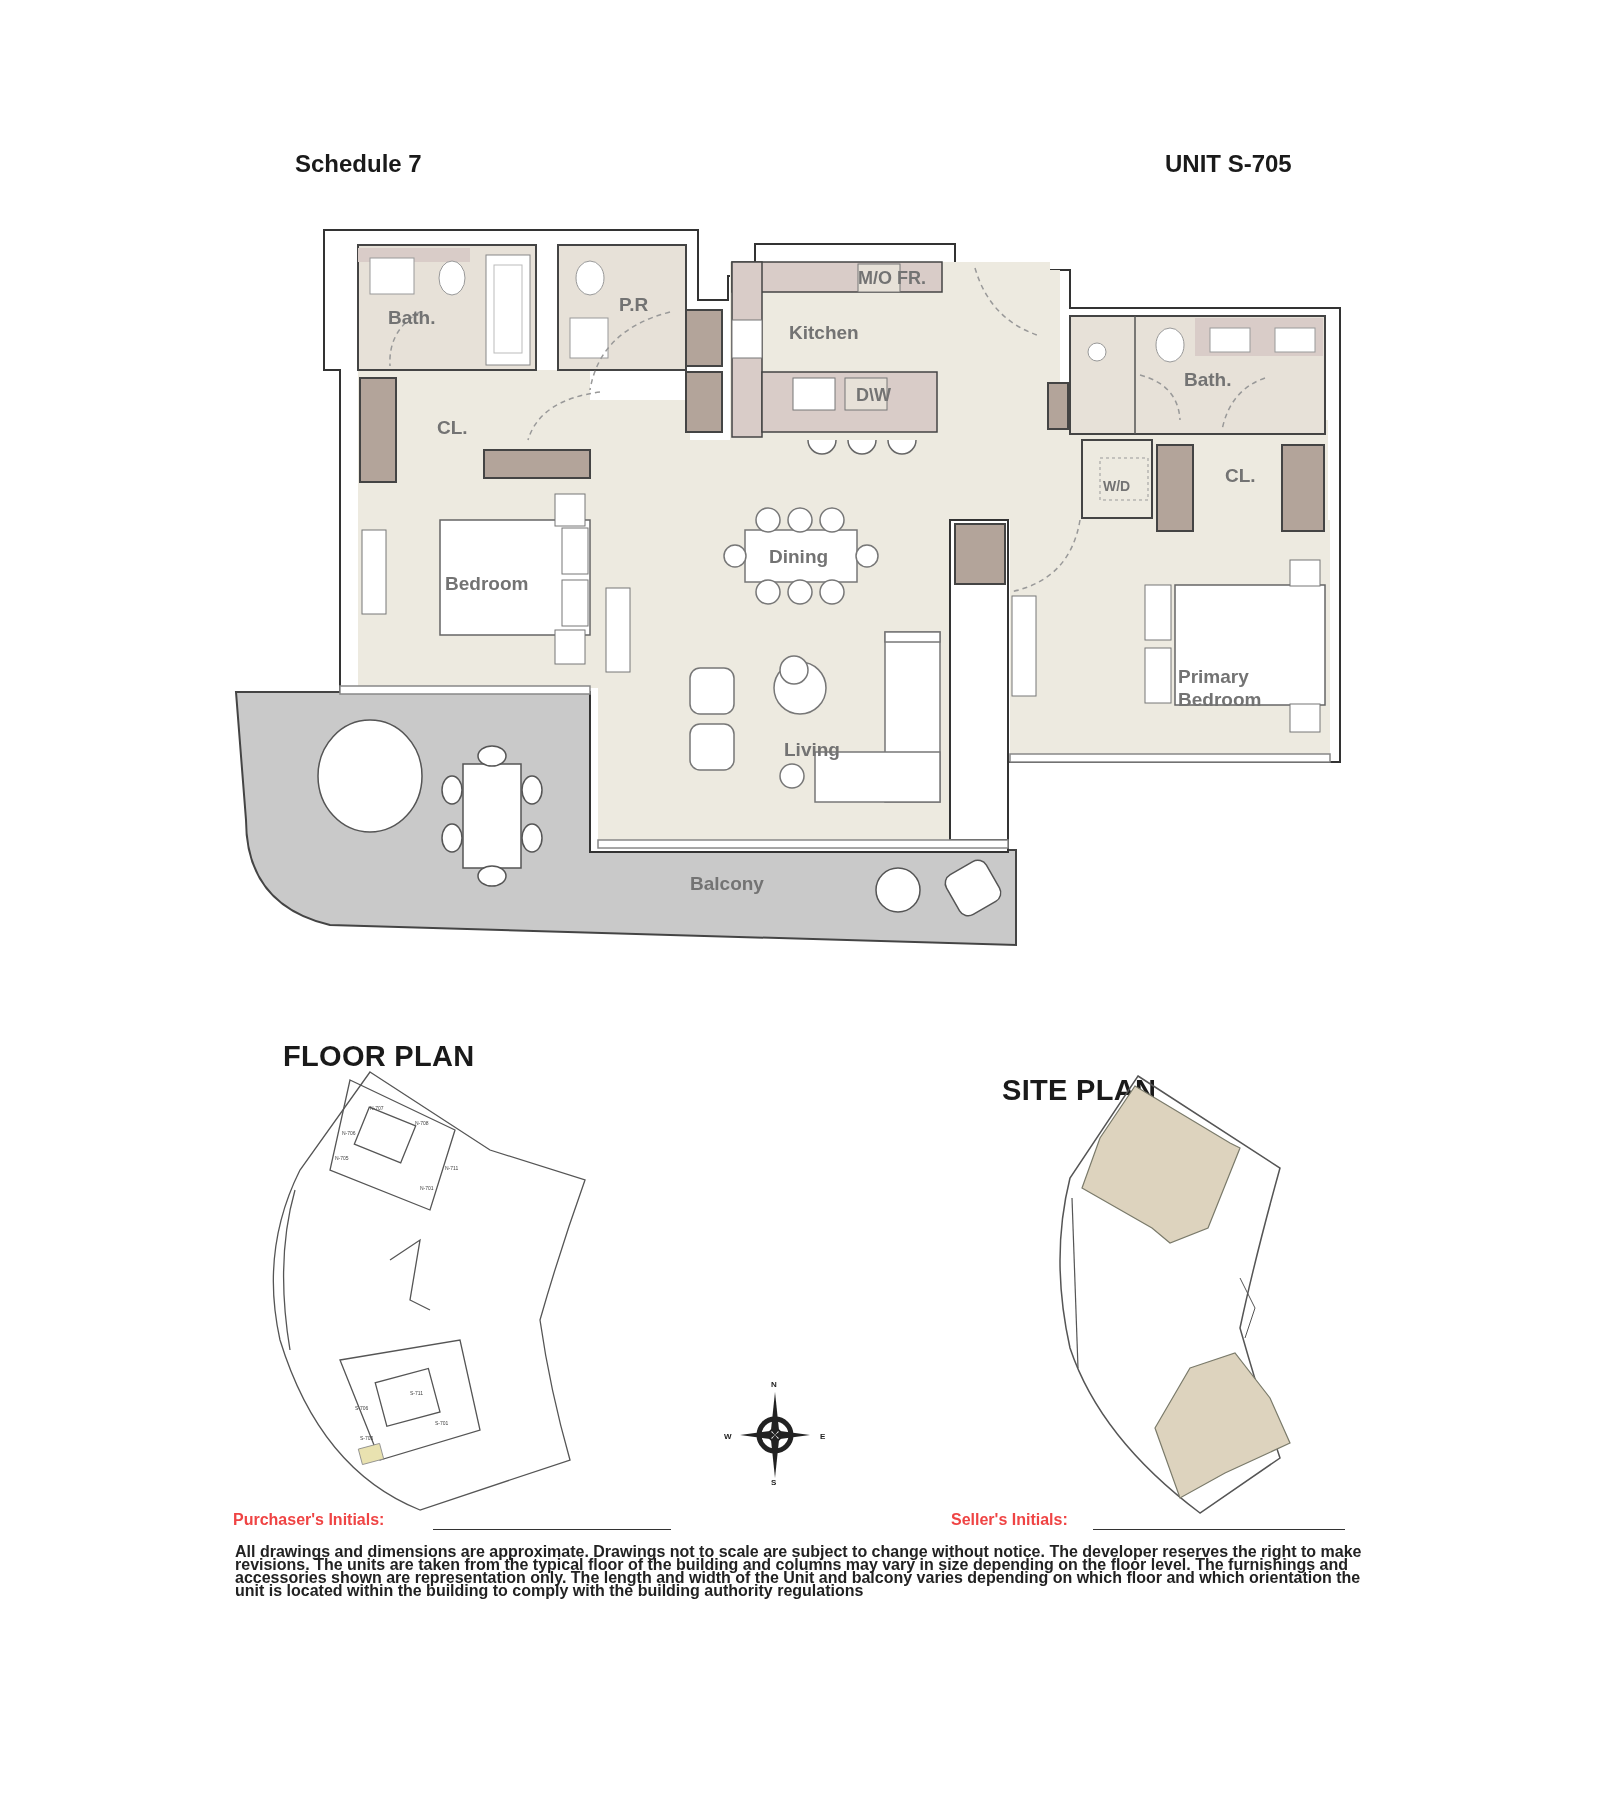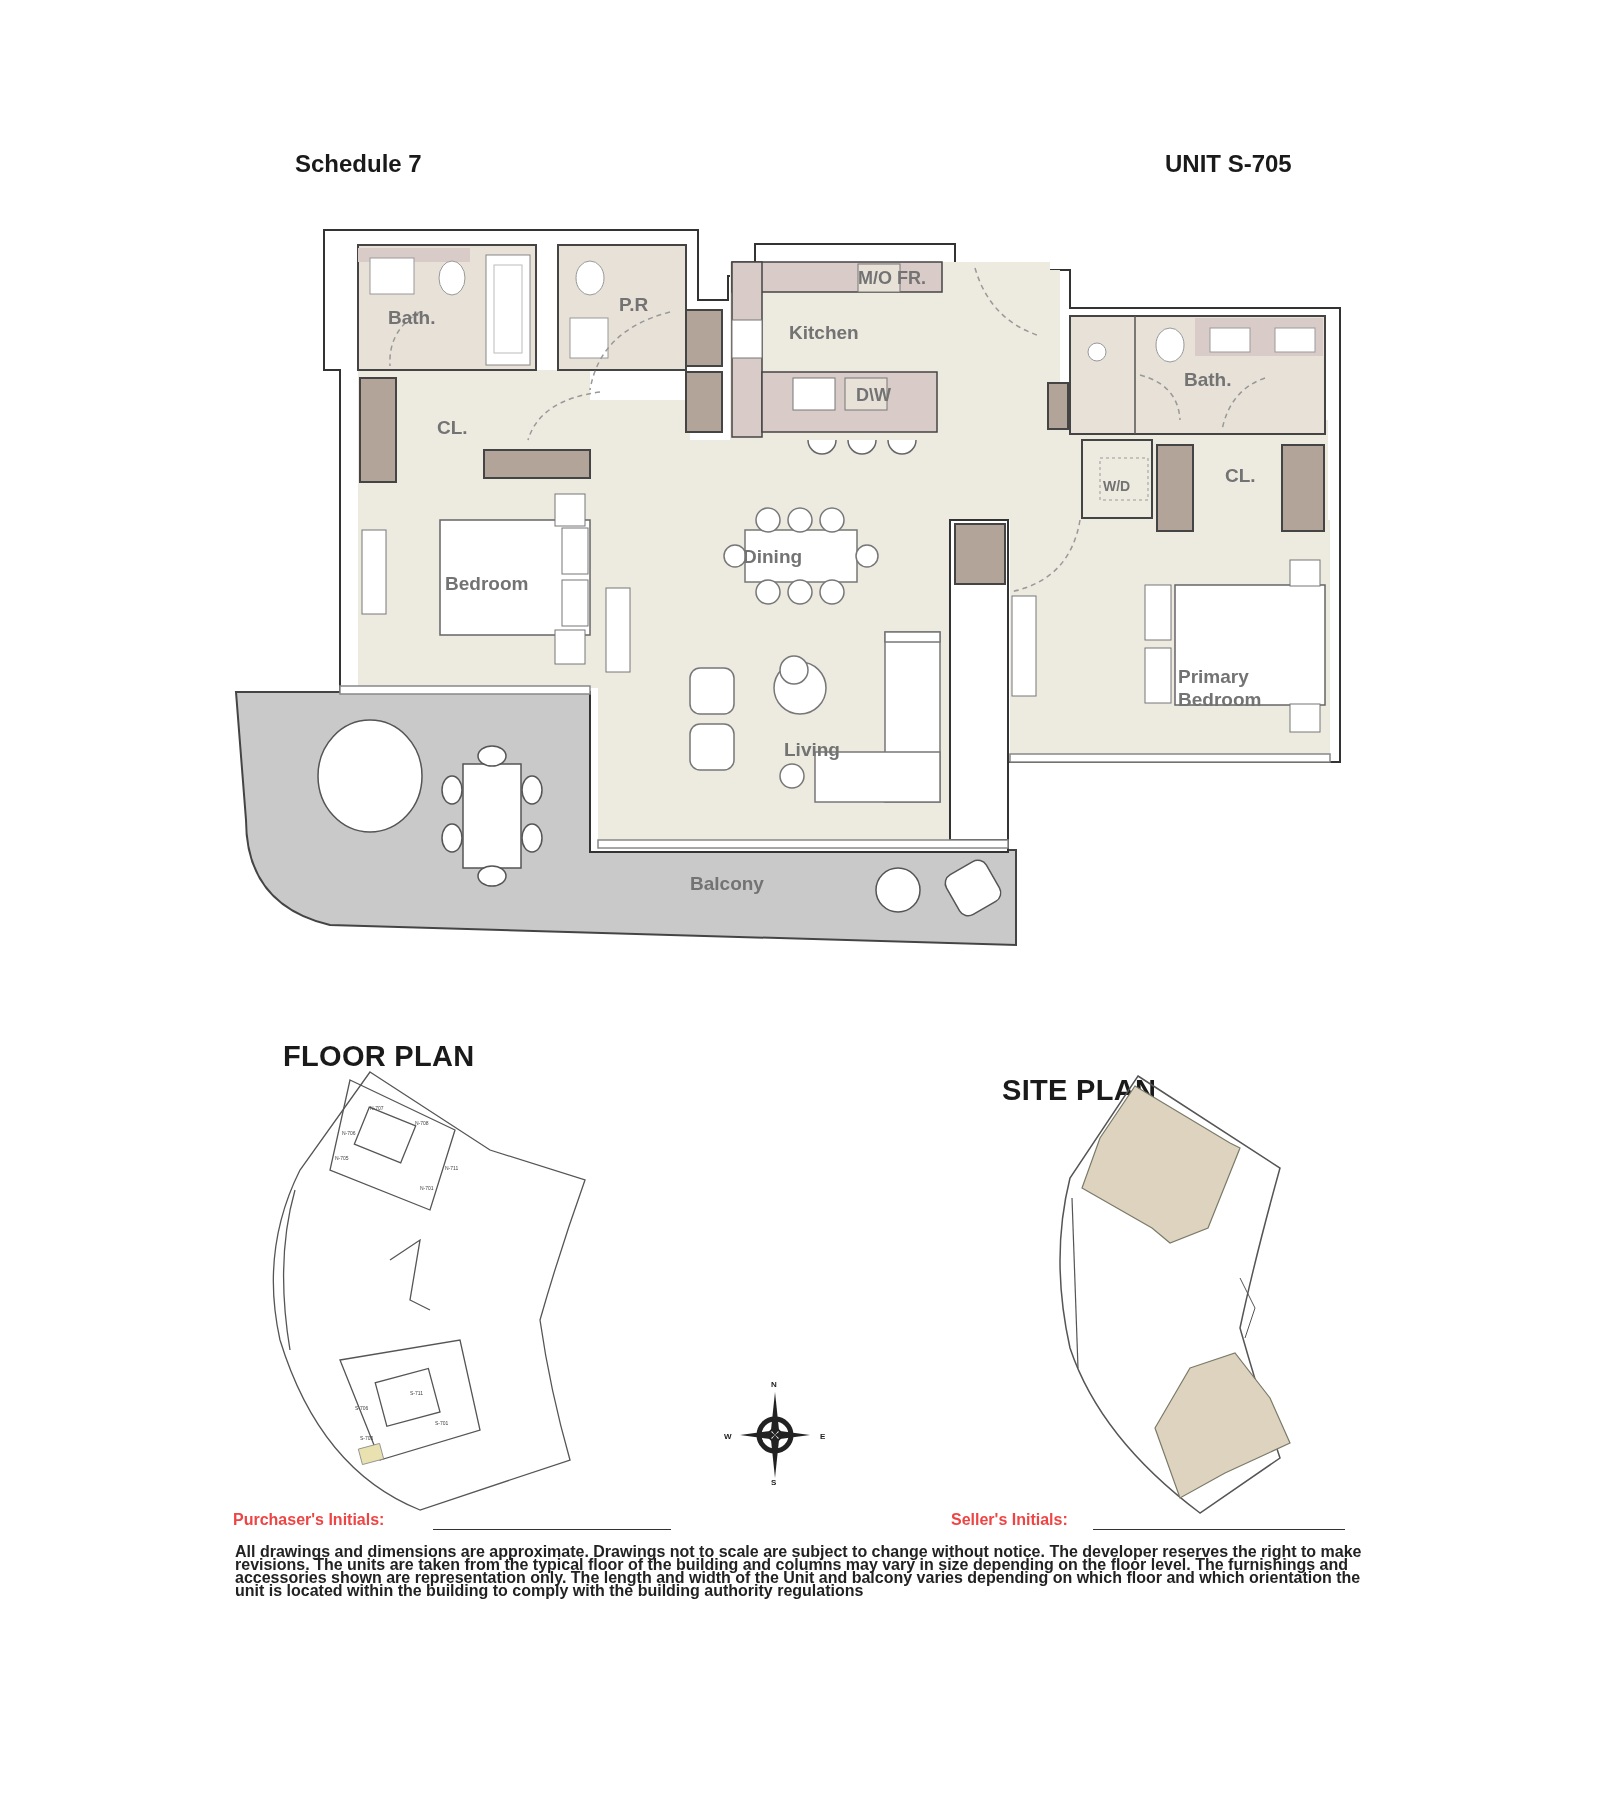--- a/index.html
+++ b/index.html
@@ -156,21 +156,21 @@
 </svg>
 </div>
 
 <div class="room-label" style="left:388px;top:306px;">Bath.</div>
 <div class="room-label" style="left:619px;top:293px;">P.R</div>
 <div class="room-label" style="left:789px;top:321px;">Kitchen</div>
 <div class="room-label" style="left:858px;top:267px;font-size:18px;">M/O FR.</div>
 <div class="room-label" style="left:856px;top:384px;font-size:18px;">D\W</div>
 <div class="room-label" style="left:437px;top:416px;">CL.</div>
 <div class="room-label" style="left:445px;top:572px;">Bedroom</div>
-<div class="room-label" style="left:743px;top:545px;">Dining</div>
+<div class="room-label" style="left:769px;top:545px;">Dining</div>
 <div class="room-label" style="left:784px;top:722px;margin-top:16px;">Living</div>
 <div class="room-label" style="left:690px;top:872px;">Balcony</div>
 <div class="room-label" style="left:1184px;top:368px;">Bath.</div>
 <div class="room-label" style="left:1103px;top:475px;font-size:14px;">W/D</div>
 <div class="room-label" style="left:1225px;top:464px;">CL.</div>
 <div class="room-label" style="left:1178px;top:626px;width:110px;margin-top:39px;">
   <div>Primary</div>
   <div>Bedroom</div>
 </div>
 

